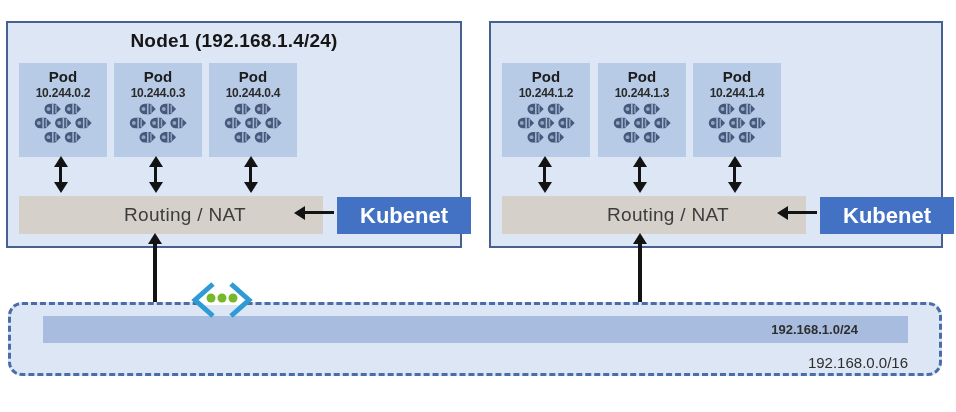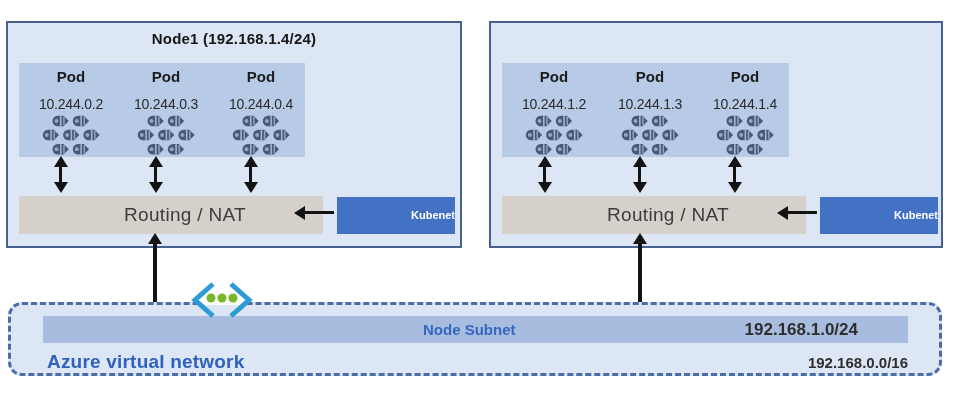--- a/index.html
+++ b/index.html
@@ -7,37 +7,36 @@
     position:relative;width:956px;height:412px;background:#ffffff;
     font-family:"Liberation Sans","DejaVu Sans",sans-serif;overflow:hidden;
   }
   
   .node{
     position:absolute;top:21px;width:456px;height:227px;
     background:#dce6f4;border:2px solid #46608f;box-sizing:border-box;
   }
   .node-title{
     position:absolute;left:0;right:0;top:7px;text-align:center;
-    font-size:15px;font-weight:600;color:#161616;letter-spacing:.2px;
+    font-size:19px;font-weight:600;color:#161616;letter-spacing:.2px;
   }
   .pod{
     position:absolute;top:40px;width:88px;height:94px;background:#b7cbe6;
     text-align:center;
-    padding-left:8px;
   }
   .pod-label{display:block;margin-top:5px;font-size:15px;font-weight:700;color:#1c1c1c;}
-  .pod-ip{display:block;margin-top:11px;font-size:14px;font-weight:400;color:#2a2a2a;letter-spacing:-.2px;}
+  .pod-ip{display:block;margin-top:1px;font-size:12px;font-weight:700;color:#2a2a2a;letter-spacing:-.2px;}
   .pod-icon{display:block;margin:3px auto 0;width:60px;height:41px;}
   .routing{
     position:absolute;left:11px;top:173px;width:276px;height:38px;background:#d5d1ca;
     text-align:center;line-height:38px;font-size:19px;color:#3d3d3d;letter-spacing:.3px;padding-left:28px;
   }
   .kubenet{
-    position:absolute;top:174px;width:118px;height:37px;background:#4372c4;
-    text-align:right;line-height:37px;font-size:11px;font-weight:700;color:#ffffff;
+    position:absolute;top:174px;width:134px;height:37px;background:#4372c4;
+    text-align:center;line-height:37px;font-size:22px;font-weight:700;color:#ffffff;
   }
   
   .arrow-v{position:absolute;width:3px;background:#131313;}
   .arrow-v.thick{width:4px;}
   .arrow-v::before{content:"";position:absolute;left:50%;transform:translateX(-50%);
     top:-11px;width:0;height:0;border:7px solid transparent;border-top:none;
     border-bottom:11px solid #131313;}
   .arrow-v::after{content:"";position:absolute;left:50%;transform:translateX(-50%);
     bottom:-11px;width:0;height:0;border:7px solid transparent;border-bottom:none;
     border-top:11px solid #131313;}
@@ -52,28 +51,28 @@
   }
   .subnet-bar{
     position:absolute;left:32px;top:11px;width:865px;height:27px;background:#a8bcdf;
   }
   .subnet-label{
     position:absolute;left:380px;top:0;line-height:27px;
     font-size:15px;font-weight:700;color:#3468bf;
   }
   .subnet-cidr{
     position:absolute;right:50px;top:0;line-height:27px;
-    font-size:17px;font-weight:600;color:#2e2e2e;
+    font-size:13px;font-weight:600;color:#2e2e2e;
   }
   .vnet-label{
     position:absolute;left:36px;top:46px;font-size:19px;font-weight:700;color:#2e63bd;
     letter-spacing:.2px;
   }
   .vnet-cidr{
-    position:absolute;right:31px;top:49px;font-size:15px;font-weight:700;color:#2e2e2e;
+    position:absolute;right:31px;top:49px;font-size:15px;font-weight:400;color:#2e2e2e;
   }
   .vnet-icon{position:absolute;left:189px;top:281px;width:66px;height:38px;}
 </style>
 </head>
 <body>
 
 <div class="stage">
 
   <svg width="0" height="0" style="position:absolute">
     <defs>
@@ -188,24 +187,22 @@
   <div class="arrow-v" style="left:733px;top:167px;height:15px"></div>
 
   <div class="arrow-v thick" style="left:153px;top:244px;height:64px"></div>
   <div class="arrow-v thick" style="left:638px;top:244px;height:64px"></div>
 
   <div class="arrow-h-left" style="left:305px;top:211px;width:29px"></div>
   <div class="arrow-h-left" style="left:788px;top:211px;width:29px"></div>
 
   <div class="vnet">
     <div class="subnet-bar">
-      <span class="subnet-label">Node Subnet</span>
       <span class="subnet-cidr">192.168.1.0/24</span>
     </div>
-    <span class="vnet-label">Azure virtual network</span>
     <span class="vnet-cidr">192.168.0.0/16</span>
   </div>
 
   <svg class="vnet-icon" viewBox="0 0 66 38">
     <rect x="11" y="10" width="44" height="14" fill="#ffffff"></rect>
     <rect x="11" y="24" width="44" height="5" fill="#dce6f4"></rect>
     <polyline points="24,3 6,19 24,35" stroke="#2e9bd5" stroke-width="5" fill="none"></polyline>
     <polyline points="42,3 60,19 42,35" stroke="#2e9bd5" stroke-width="5" fill="none"></polyline>
     <circle cx="22" cy="17" r="4.5" fill="#76b82a"></circle>
     <circle cx="33" cy="17" r="4.5" fill="#76b82a"></circle>

